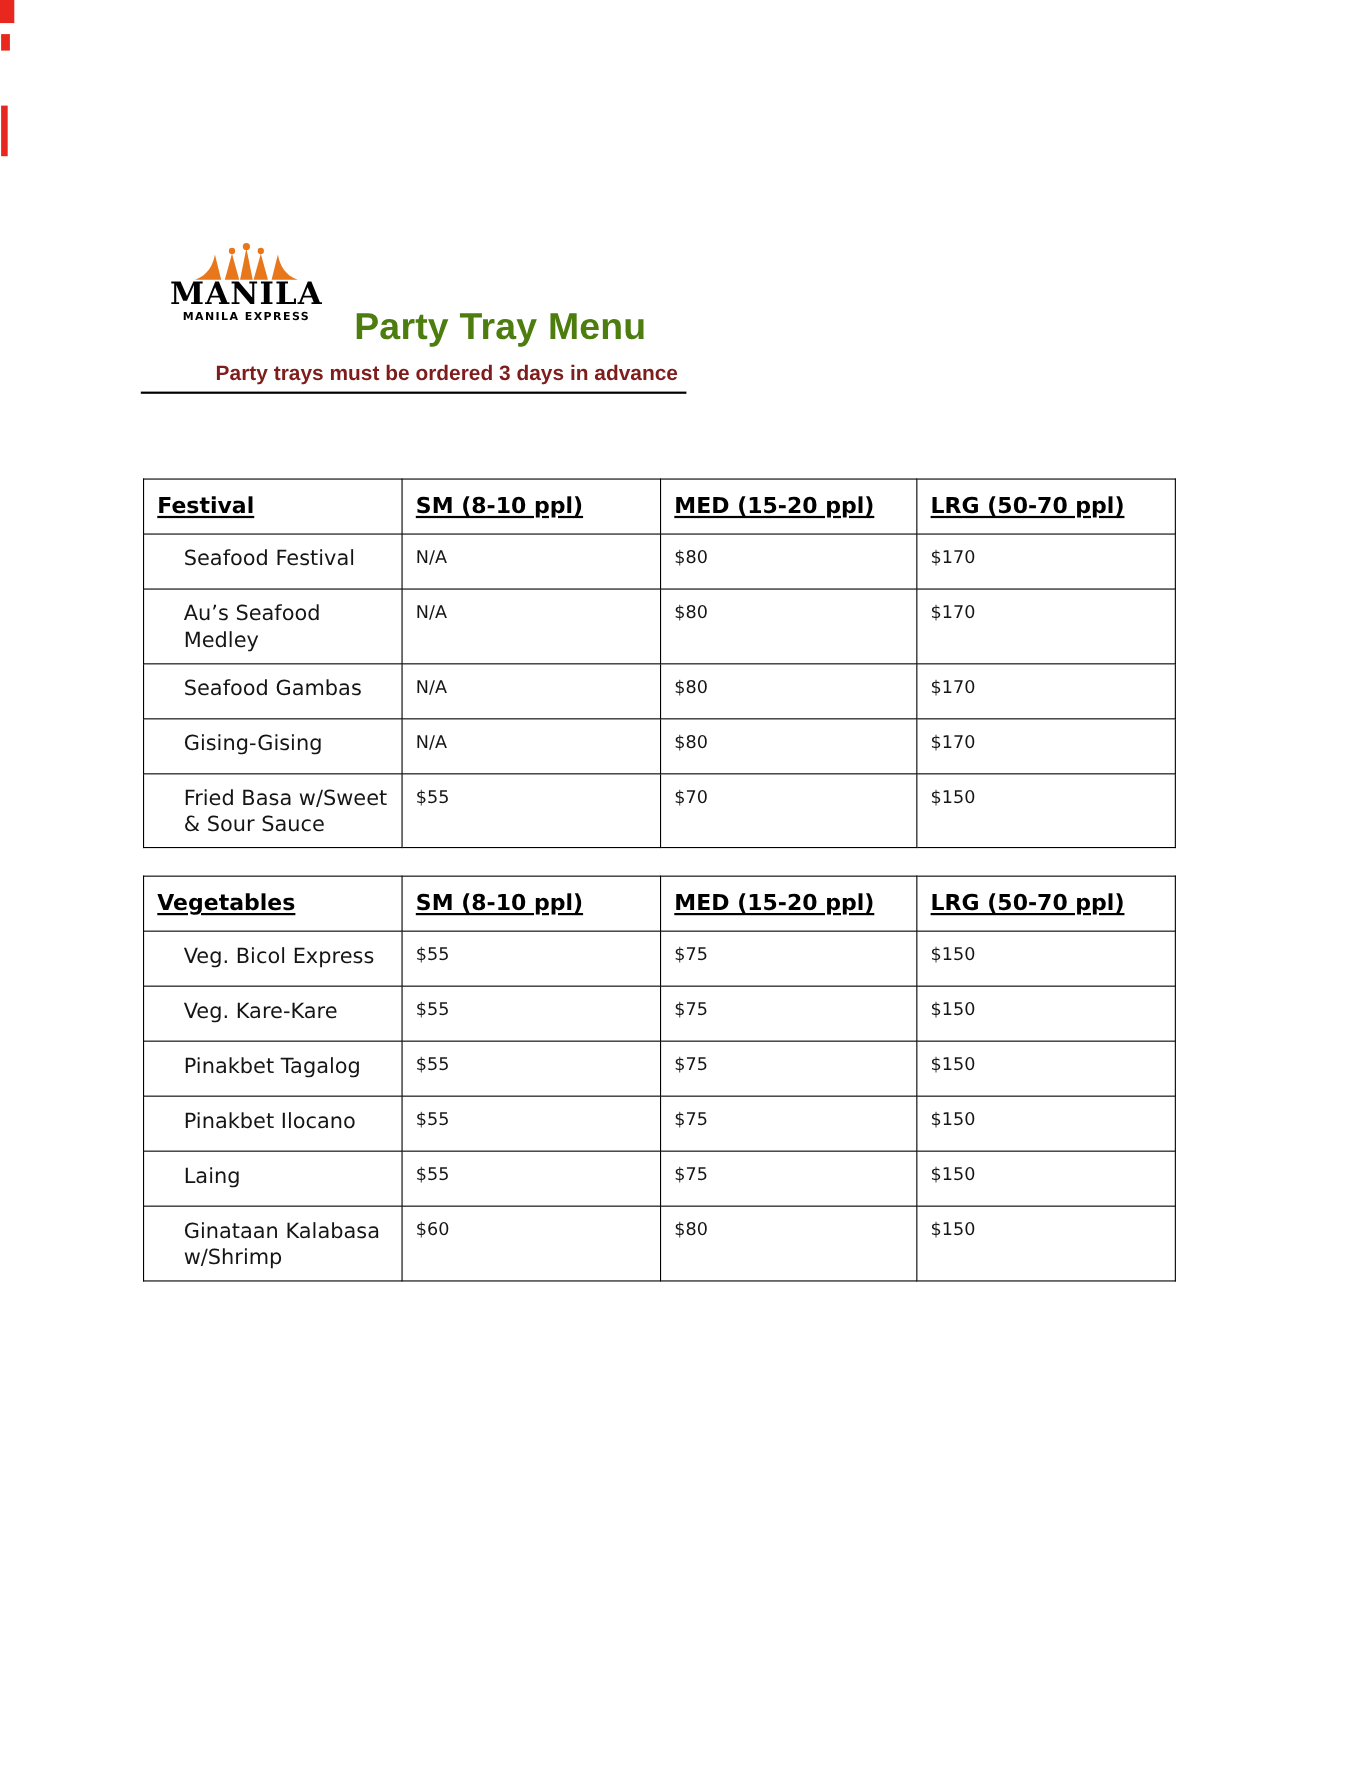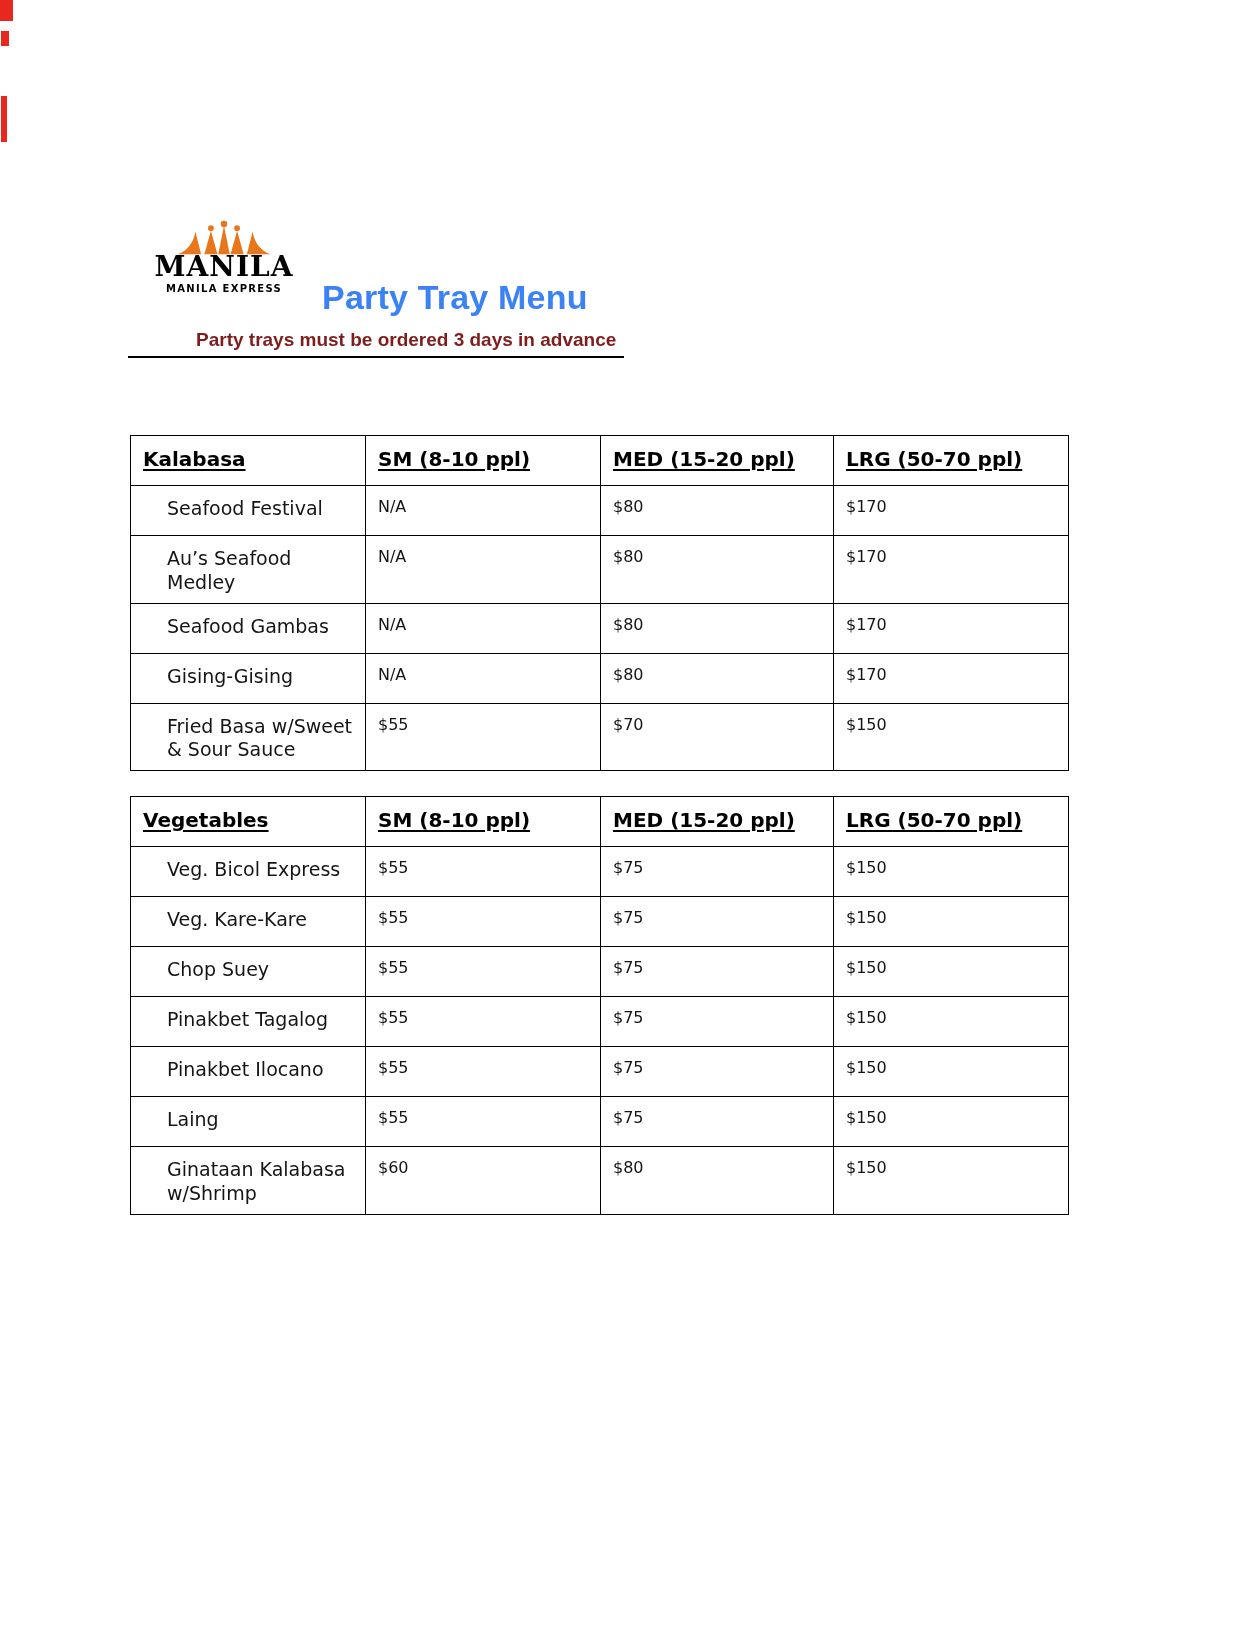--- a/index.html
+++ b/index.html
@@ -47,21 +47,21 @@
     margin-top: 2px;
   }
 
   .title {
     position: absolute;
     left: 322px;
     top: 278px;
     font-family: "Liberation Sans", sans-serif;
     font-size: 34px;
     font-weight: 700;
-    color: #3b82f6;
+    color: #4d7c0f;
     letter-spacing: 0.2px;
   }
 
   .notice {
     position: absolute;
     left: 128px;
     top: 329px;
     width: 496px;
     padding: 0 0 5px 68px;
     border-bottom: 2.5px solid #000;
@@ -132,21 +132,21 @@
 
   <table class="menu-table seafood">
     <colgroup>
       <col style="width:235px">
         <col style="width:235px">
         <col style="width:233px">
         <col style="width:235px">
     </colgroup>
     <thead>
       <tr>
-        <th>Kalabasa</th>
+        <th>Festival</th>
         <th>SM (8-10 ppl)</th>
         <th>MED (15-20 ppl)</th>
         <th>LRG (50-70 ppl)</th>
       </tr>
     </thead>
     <tbody>
       <tr>
         <td class="name">Seafood Festival</td>
         <td>N/A</td>
         <td>$80</td>
@@ -201,26 +201,20 @@
         <td>$75</td>
         <td>$150</td>
       </tr>
       <tr>
         <td class="name">Veg. Kare-Kare</td>
         <td>$55</td>
         <td>$75</td>
         <td>$150</td>
       </tr>
       <tr>
-        <td class="name">Chop Suey</td>
-        <td>$55</td>
-        <td>$75</td>
-        <td>$150</td>
-      </tr>
-      <tr>
         <td class="name">Pinakbet Tagalog</td>
         <td>$55</td>
         <td>$75</td>
         <td>$150</td>
       </tr>
       <tr>
         <td class="name">Pinakbet Ilocano</td>
         <td>$55</td>
         <td>$75</td>
         <td>$150</td>

